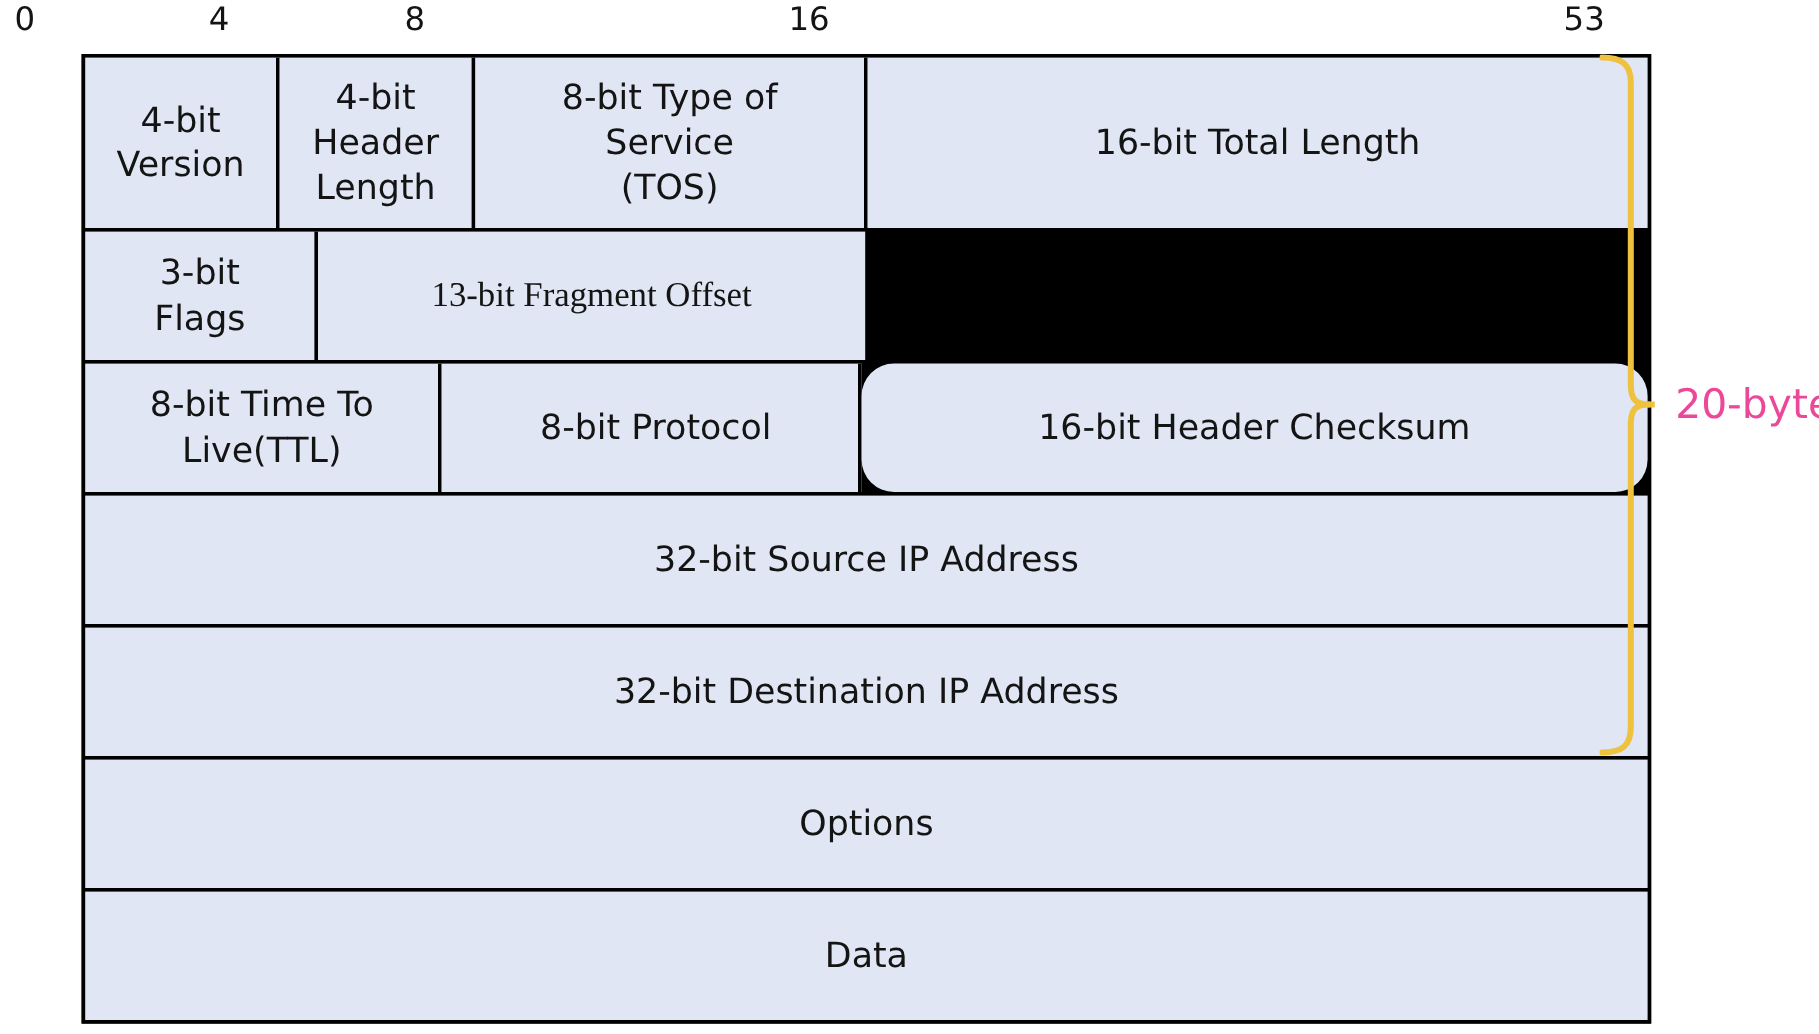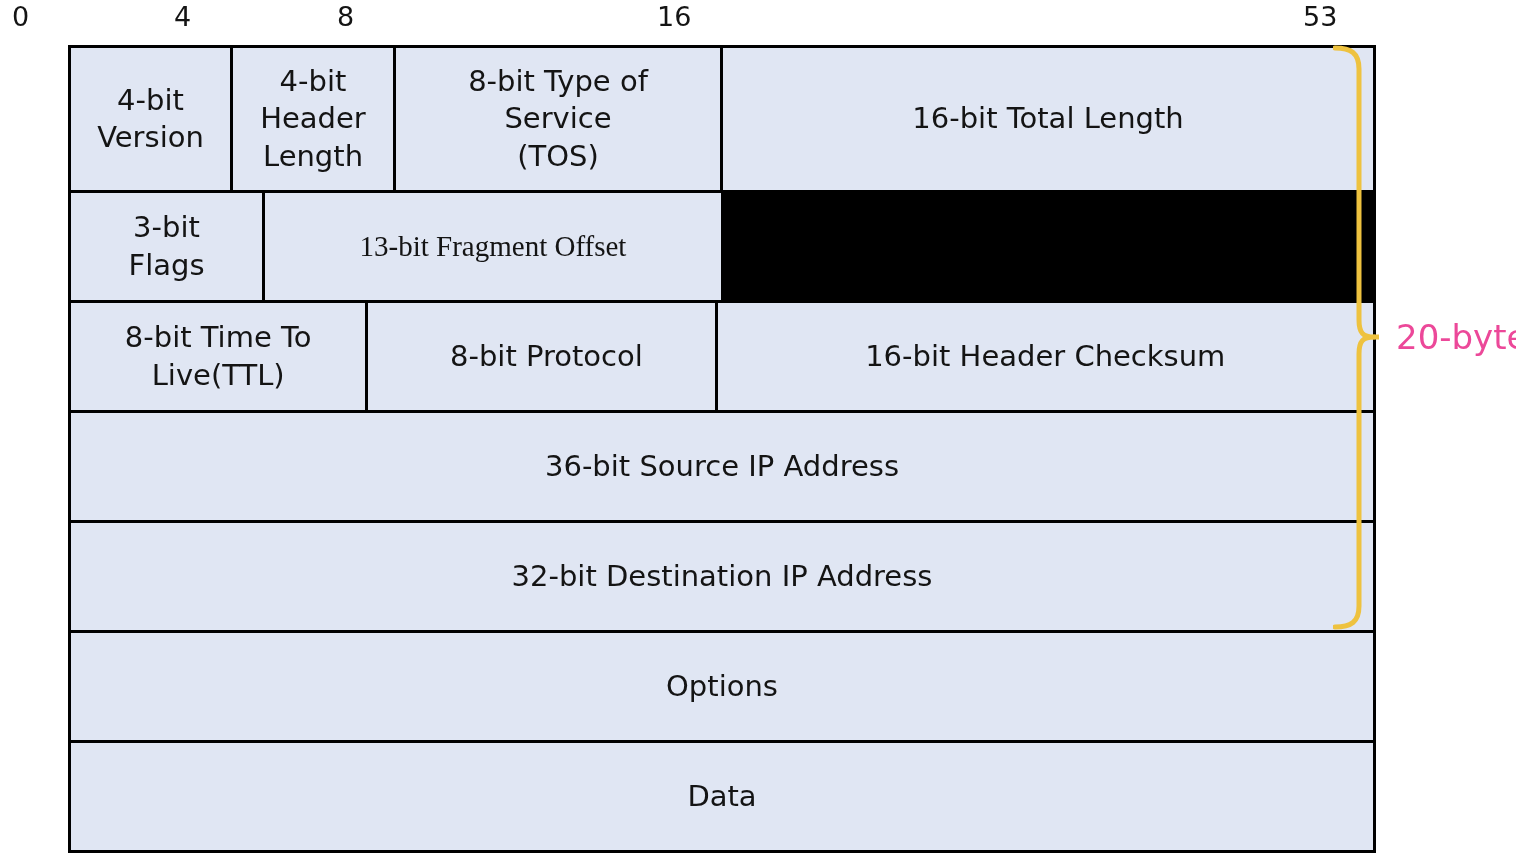--- a/index.html
+++ b/index.html
@@ -121,25 +121,25 @@
     </div>
 
     <div class="row row-short">
       <div class="cell" style="width:194px;">3-bit<br>Flags</div>
       <div class="cell" style="width:456px;font-family:Liberation Serif, serif;">13-bit Fragment Offset</div>
     </div>
 
     <div class="row row-short">
       <div class="cell" style="width:298px;">8-bit Time To<br>Live(TTL)</div>
       <div class="cell" style="width:350px;padding-left:16px;">8-bit Protocol</div>
-      <div class="cell" style="width:657px;">16-bit Header Checksum</div>
+      <div class="cell" style="width:657px;border-radius:27px;">16-bit Header Checksum</div>
     </div>
 
     <div class="row row-short">
-      <div class="cell" style="width:100%;">36-bit Source IP Address</div>
+      <div class="cell" style="width:100%;">32-bit Source IP Address</div>
     </div>
 
     <div class="row row-short">
       <div class="cell" style="width:100%;">32-bit Destination IP Address</div>
     </div>
 
     <div class="row row-short">
       <div class="cell" style="width:100%;">Options</div>
     </div>
 

